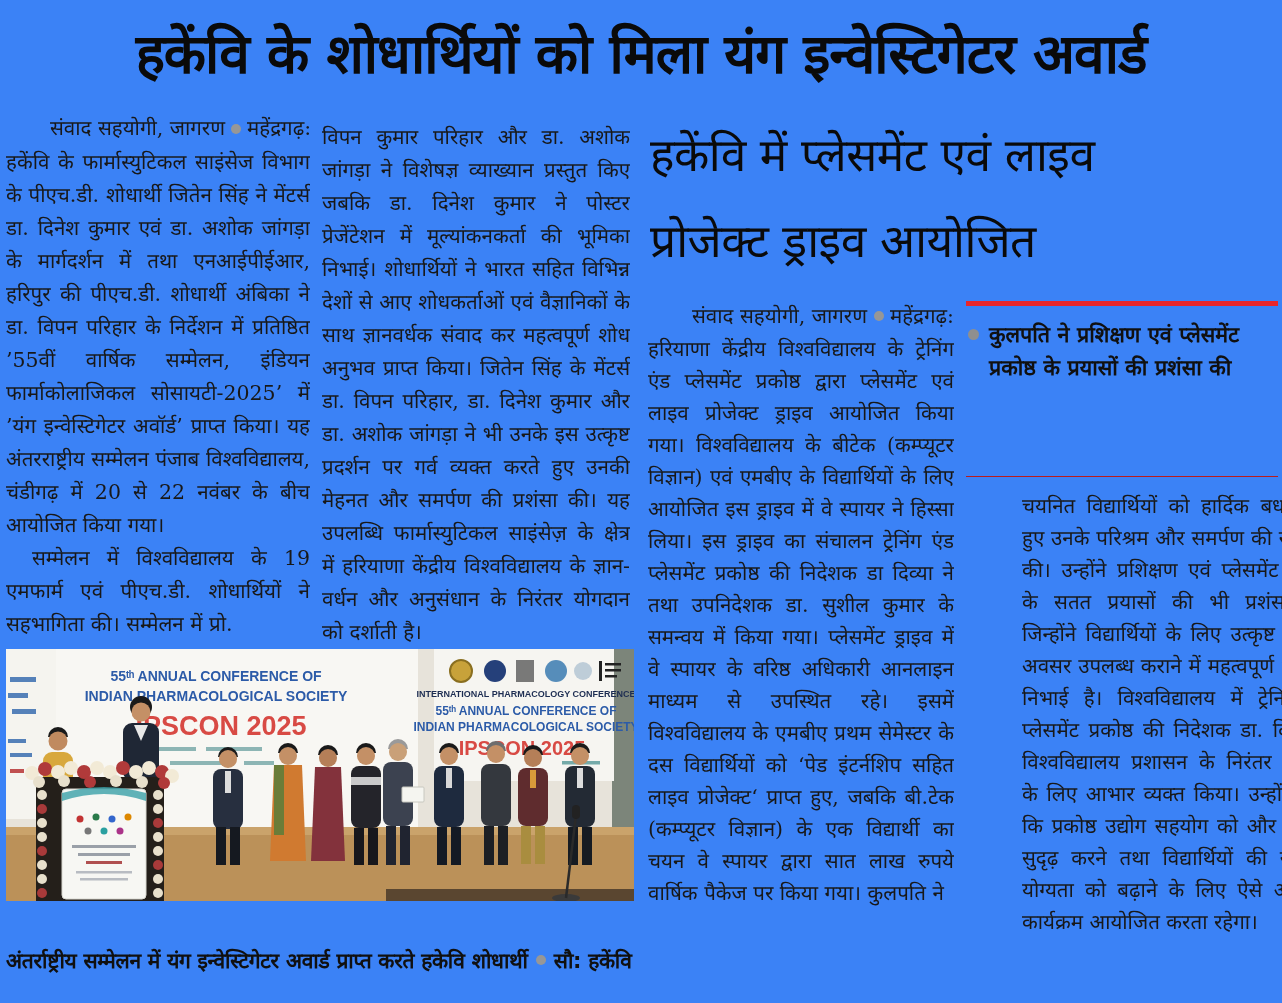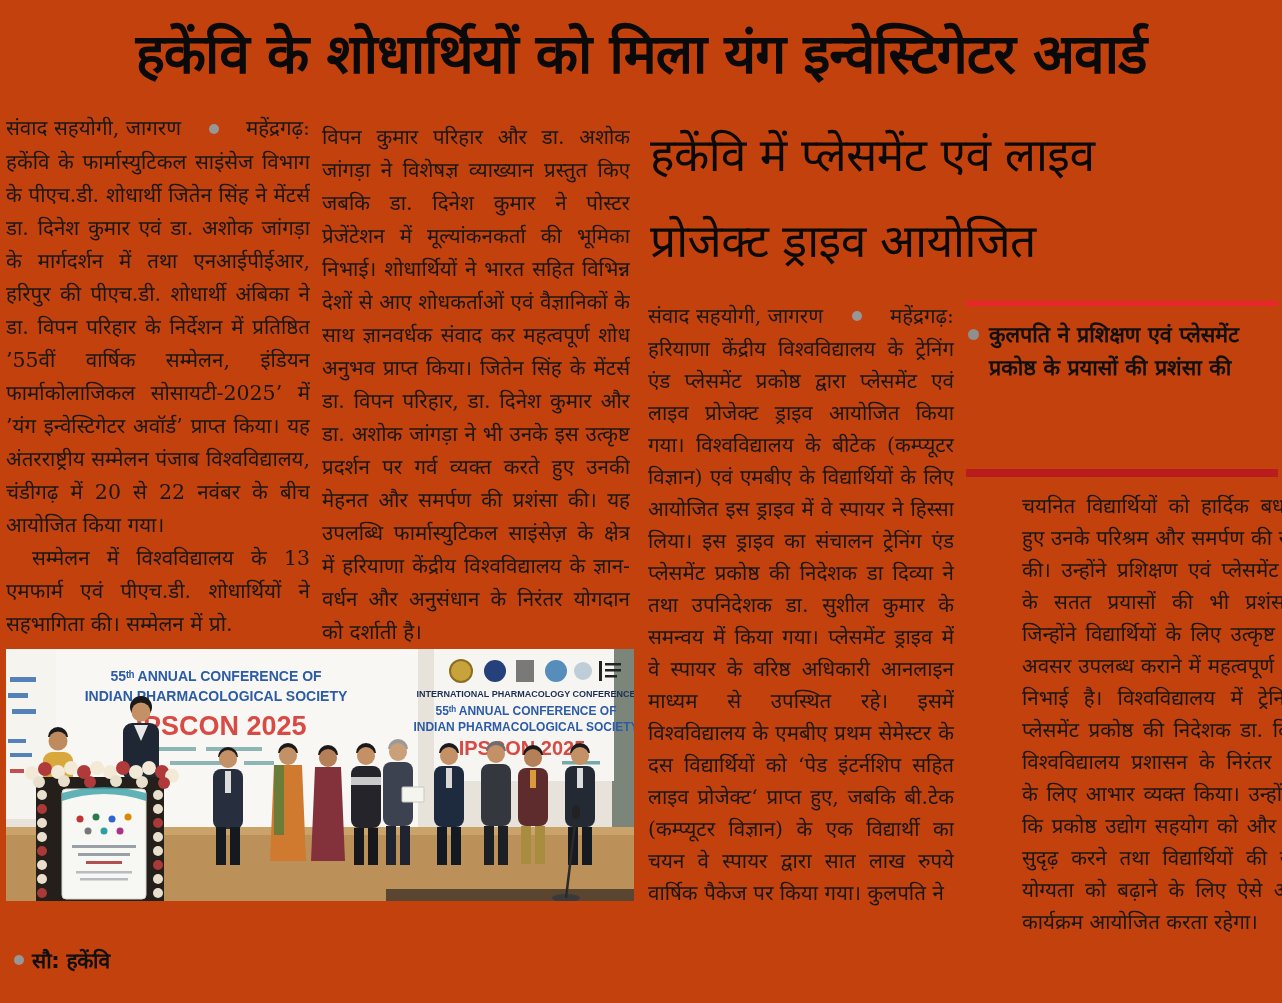--- a/index.html
+++ b/index.html
@@ -1,45 +1,45 @@
 <!DOCTYPE html>
 <html><head>
 <meta charset="utf-8">
 <style>
   html,body{margin:0;padding:0;}
   body{width:1282px;height:1003px;background:#ffffff;position:relative;
        font-family:"Liberation Sans",sans-serif;}
-  .page{position:absolute;inset:0;background:#c2410c;overflow:hidden;}
+  .page{position:absolute;inset:0;background:#3b82f6;overflow:hidden;}
 
   .h1{position:absolute;left:4px;top:6px;width:1274px;height:100px;
       font-family:"DejaVu Sans",sans-serif;font-weight:bold;font-size:55px;
       line-height:96px;color:#0a0a0a;text-align:center;white-space:nowrap;
       letter-spacing:-1px;overflow:hidden;}
 
   .bodycol{position:absolute;font-family:"DejaVu Serif",serif;font-size:20.5px;
       line-height:33px;color:#181818;text-align:justify;overflow:hidden;}
   .col1{left:6px;top:112px;width:304px;height:566px;}
   .col2{left:322px;top:121px;width:308px;height:566px;}
   .col3{left:648px;top:300px;width:306px;height:700px;line-height:32px;}
   .col4{left:1022px;top:490px;width:312px;height:510px;line-height:32px;}
   .indent{text-indent:26px;}
 
   .byline{display:flex;align-items:center;justify-content:space-between;
-      white-space:nowrap;overflow:hidden;margin-bottom:1px;}
+      white-space:nowrap;overflow:hidden;margin-bottom:1px;margin-left:44px;}
   .graydot{width:10px;height:10px;border-radius:50%;background:#979797;
       flex:none;margin:0 6px;}
 
   .h2{position:absolute;left:650px;top:112px;width:630px;height:182px;
       font-family:"DejaVu Sans",sans-serif;font-weight:normal;font-size:46px;
       line-height:86px;color:#0a0a0a;white-space:pre-line;overflow:hidden;
       letter-spacing:-0.5px;}
 
   .highlights{position:absolute;left:966px;top:301px;width:312px;height:176px;
       box-sizing:border-box;border-top:5px solid #e8262b;
-      border-bottom:8px solid #b91c1c;padding:12px 2px 10px 2px;overflow:hidden;}
+      border-bottom:1px solid #b91c1c;padding:12px 2px 10px 2px;overflow:hidden;}
   .hl-item{display:flex;gap:10px;font-family:"DejaVu Sans",sans-serif;
       font-weight:bold;font-size:21.5px;line-height:33px;color:#101010;
       margin-bottom:7px;}
   .hl-bullet{width:11px;height:11px;border-radius:50%;background:#8f8f8f;
       flex:none;margin-top:11px;}
 
   .photo{position:absolute;left:6px;top:649px;width:628px;height:252px;
       overflow:hidden;background:#eeebe4;}
 
   .caption{position:absolute;left:6px;top:942px;width:636px;height:36px;
@@ -55,21 +55,21 @@
 
   <div class="h1">हकेंवि के शोधार्थियों को मिला यंग इन्वेस्टिगेटर अवार्ड</div>
 
   <div class="bodycol col1">
     <div class="byline">
       <span>संवाद सहयोगी, जागरण</span>
       <span class="graydot"></span>
       <span>महेंद्रगढ़:</span>
     </div>
     <div>हकेंवि के फार्मास्युटिकल साइंसेज विभाग के पीएच.डी. शोधार्थी जितेन सिंह ने मेंटर्स डा. दिनेश कुमार एवं डा. अशोक जांगड़ा के मार्गदर्शन में तथा एनआईपीईआर, हरिपुर की पीएच.डी. शोधार्थी अंबिका ने डा. विपन परिहार के निर्देशन में प्रतिष्ठित ’55वीं वार्षिक सम्मेलन, इंडियन फार्माकोलाजिकल सोसायटी-2025’ में ’यंग इन्वेस्टिगेटर अवॉर्ड’ प्राप्त किया। यह अंतरराष्ट्रीय सम्मेलन पंजाब विश्वविद्यालय, चंडीगढ़ में 20 से 22 नवंबर के बीच आयोजित किया गया।</div>
-    <div class="indent">सम्मेलन में विश्वविद्यालय के 13 एमफार्म एवं पीएच.डी. शोधार्थियों ने सहभागिता की। सम्मेलन में प्रो.</div>
+    <div class="indent">सम्मेलन में विश्वविद्यालय के 19 एमफार्म एवं पीएच.डी. शोधार्थियों ने सहभागिता की। सम्मेलन में प्रो.</div>
   </div>
 
   <div class="bodycol col2">
     <div>विपन कुमार परिहार और डा. अशोक जांगड़ा ने विशेषज्ञ व्याख्यान प्रस्तुत किए जबकि डा. दिनेश कुमार ने पोस्टर प्रेजेंटेशन में मूल्यांकनकर्ता की भूमिका निभाई। शोधार्थियों ने भारत सहित विभिन्न देशों से आए शोधकर्ताओं एवं वैज्ञानिकों के साथ ज्ञानवर्धक संवाद कर महत्वपूर्ण शोध अनुभव प्राप्त किया। जितेन सिंह के मेंटर्स डा. विपन परिहार, डा. दिनेश कुमार और डा. अशोक जांगड़ा ने भी उनके इस उत्कृष्ट प्रदर्शन पर गर्व व्यक्त करते हुए उनकी मेहनत और समर्पण की प्रशंसा की। यह उपलब्धि फार्मास्युटिकल साइंसेज़ के क्षेत्र में हरियाणा केंद्रीय विश्वविद्यालय के ज्ञान-वर्धन और अनुसंधान के निरंतर योगदान को दर्शाती है।</div>
   </div>
 
   <div class="h2">हकेंवि में प्लेसमेंट एवं लाइव
 प्रोजेक्ट ड्राइव आयोजित</div>
 
   <div class="highlights">
@@ -277,17 +277,18 @@
 
       <g>
         <ellipse cx="560" cy="249" rx="14" ry="4" fill="#3a3a3a"></ellipse>
         <line x1="560" y1="249" x2="570" y2="166" stroke="#2a2a2a" stroke-width="2.5"></line>
         <rect x="566" y="156" width="8" height="14" rx="4" fill="#222222"></rect>
       </g>
     </svg>
   </div>
 
   <div class="caption">
+    <span>अंतर्राष्ट्रीय सम्मेलन में यंग इन्वेस्टिगेटर अवार्ड प्राप्त करते हकेवि शोधार्थी</span>
     <span class="graydot"></span>
     <span>सौ: हकेंवि</span>
   </div>
 
 </div>
 
 </body></html>

